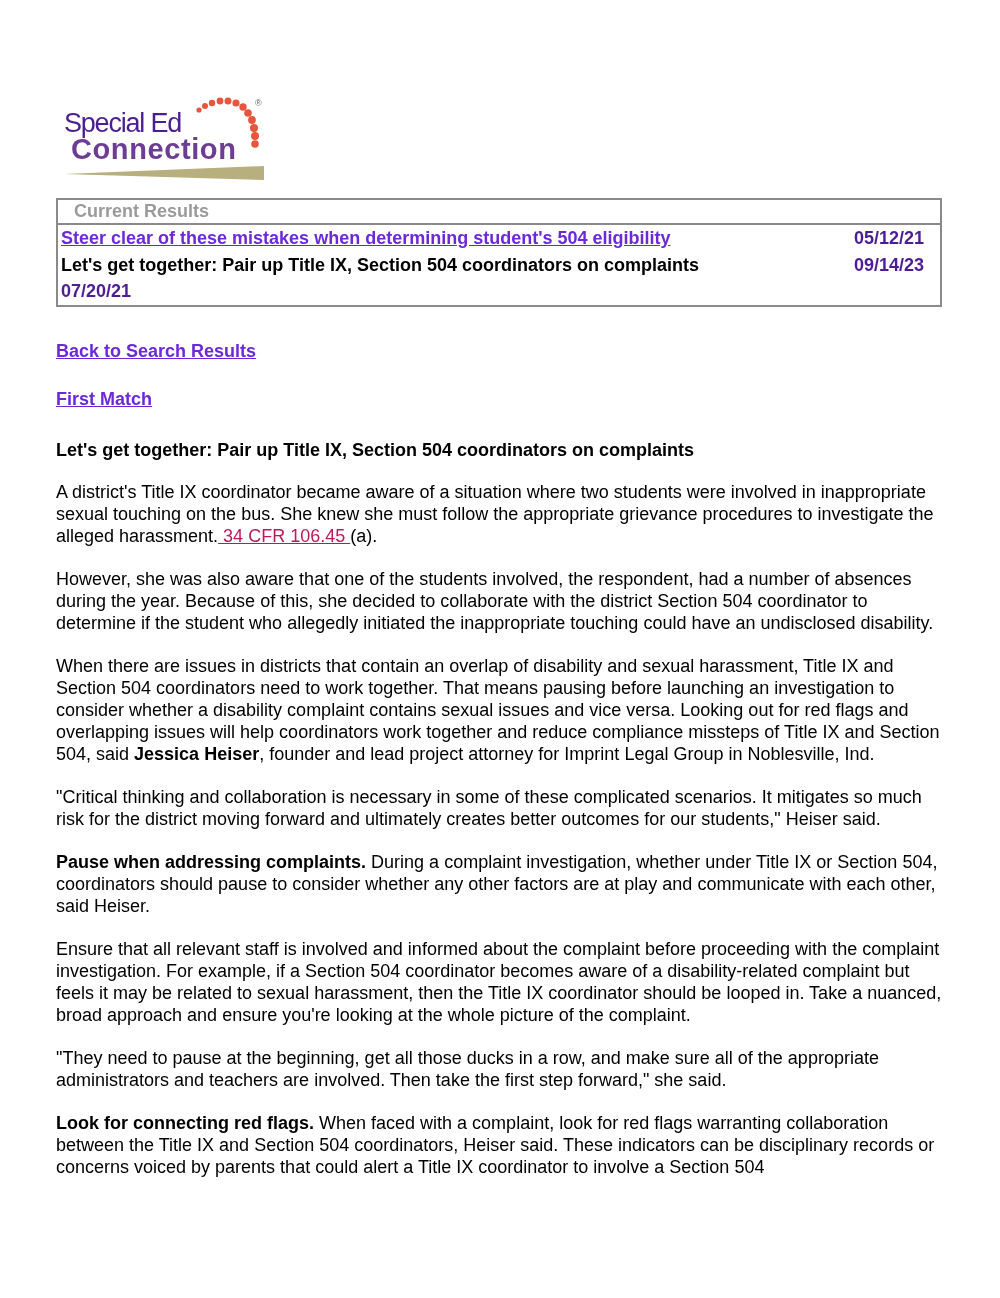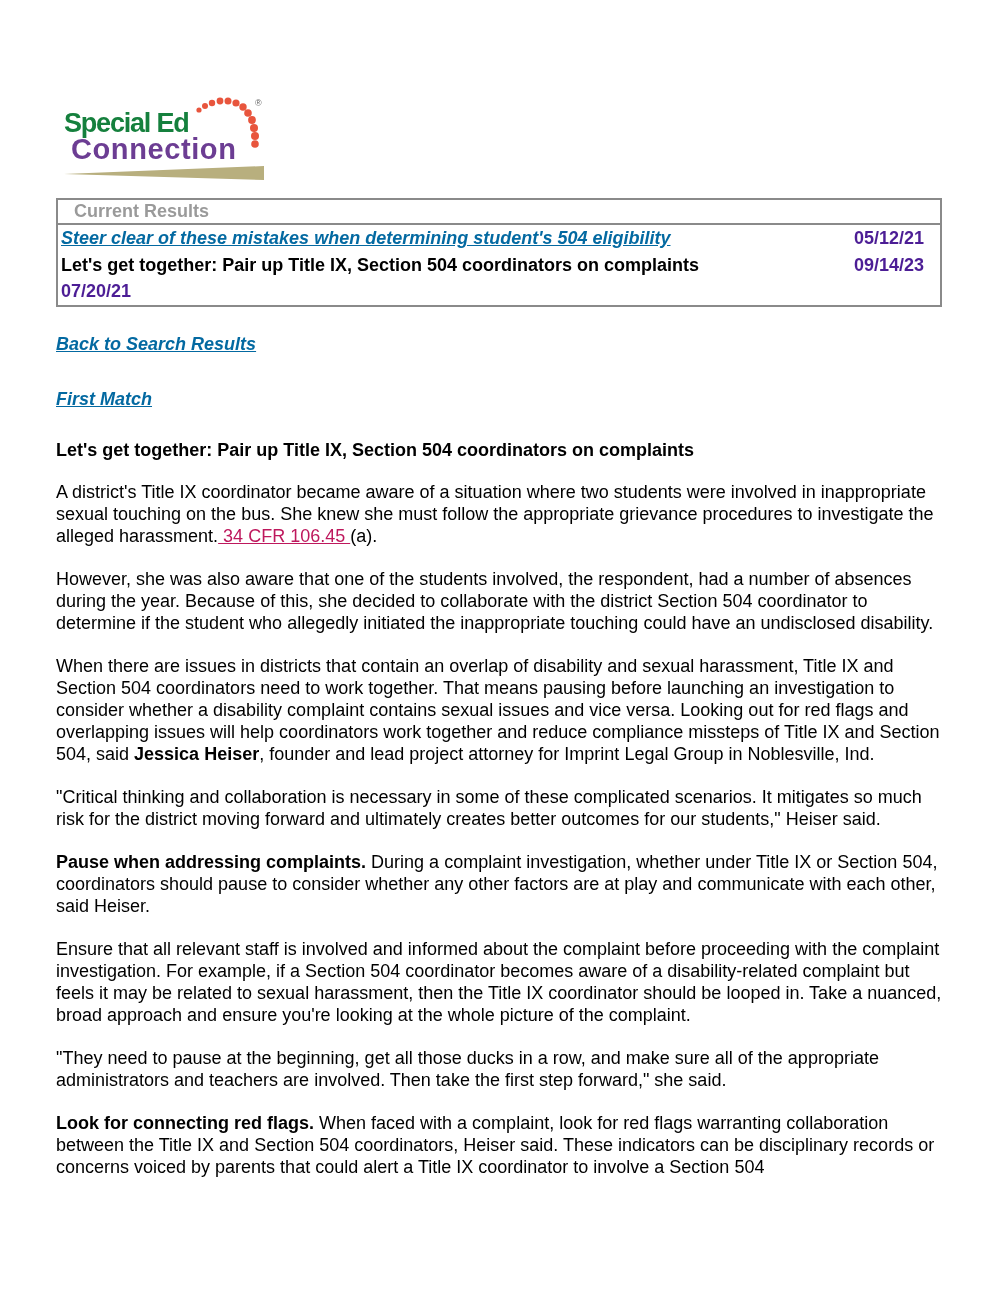--- a/index.html
+++ b/index.html
@@ -29,23 +29,23 @@
       left: 8px;
       top: 94px;
       width: 200px;
       height: 90px;
     }
     .logo .l1 {
       position: absolute;
       left: 0;
       top: 14px;
       font-size: 27px;
-      color: #15803d;
+      color: #4c1d95;
       letter-spacing: -1.2px;
-      font-weight: bold;
+      font-weight: normal;
       line-height: 30px;
     }
     .logo .l2 {
       position: absolute;
       left: 7px;
       top: 38px;
       font-size: 29px;
       color: #6c3d93;
       font-weight: bold;
       letter-spacing: 0.6px;
@@ -87,23 +87,22 @@
       display: flex;
       justify-content: space-between;
       height: 26.5px;
       line-height: 27px;
       font-weight: bold;
       font-size: 18px;
       padding-left: 3px;
       padding-right: 16px;
     }
     .results-row a, .link {
-      color: #0369a1;
+      color: #6d28d9;
       text-decoration: underline;
-      font-style: italic;
     }
     .results-row .date {
       color: #4c1d95;
     }
 
     .nav-link {
       position: absolute;
       left: 0;
       font-weight: bold;
       font-size: 18px;
@@ -167,21 +166,21 @@
     </div>
     <div class="results-row">
       <span>Let's get together: Pair up Title IX, Section 504 coordinators on complaints</span>
       <span class="date">09/14/23</span>
     </div>
     <div class="results-row">
       <span class="date">07/20/21</span>
     </div>
   </div>
 
-  <a href="#" class="nav-link link" style="top:333px;">Back to Search Results</a>
+  <a href="#" class="nav-link link" style="top:340px;">Back to Search Results</a>
   <a href="#" class="nav-link link" style="top:388px;">First Match</a>
 
   <div class="article-title">Let's get together: Pair up Title IX, Section 504 coordinators on complaints</div>
 
   <div class="article-body">
     <p><span>A district's Title IX coordinator became aware of a situation where two students were involved in inappropriate sexual touching on the bus. She knew she must follow the appropriate grievance procedures to investigate the alleged harassment.</span><a href="#"> 34 CFR 106.45 </a><span>(a).</span></p>
 
     <p>However, she was also aware that one of the students involved, the respondent, had a number of absences during the year. Because of this, she decided to collaborate with the district Section 504 coordinator to determine if the student who allegedly initiated the inappropriate touching could have an undisclosed disability.</p>
 
     <p><span>When there are issues in districts that contain an overlap of disability and sexual harassment, Title IX and Section 504 coordinators need to work together. That means pausing before launching an investigation to consider whether a disability complaint contains sexual issues and vice versa. Looking out for red flags and overlapping issues will help coordinators work together and reduce compliance missteps of Title IX and Section 504, said </span><b>Jessica Heiser</b><span>, founder and lead project attorney for Imprint Legal Group in Noblesville, Ind.</span></p>

